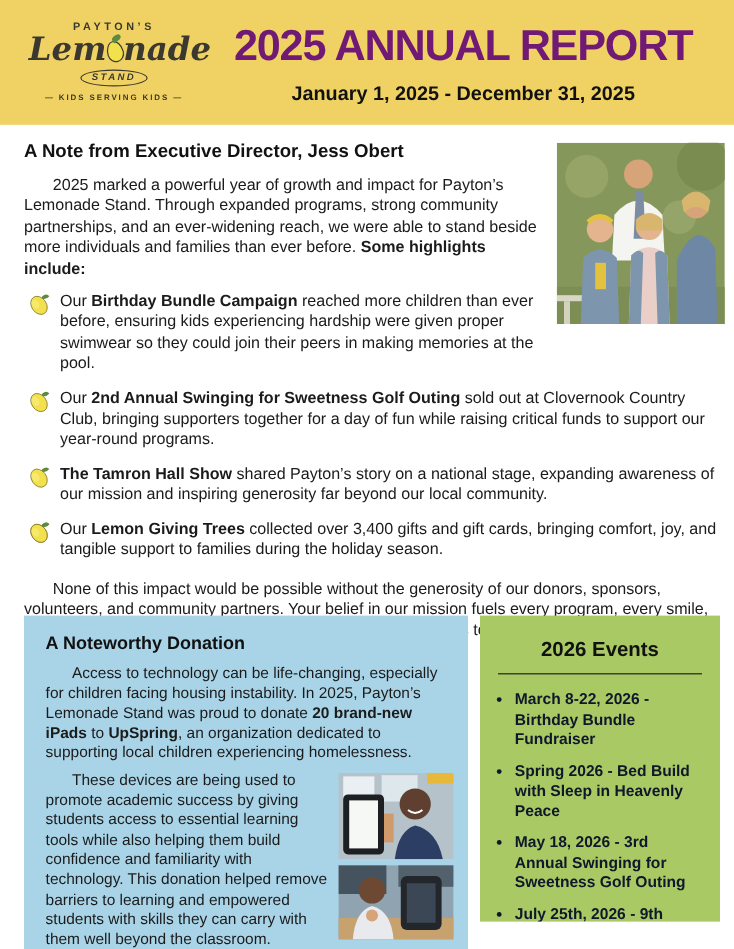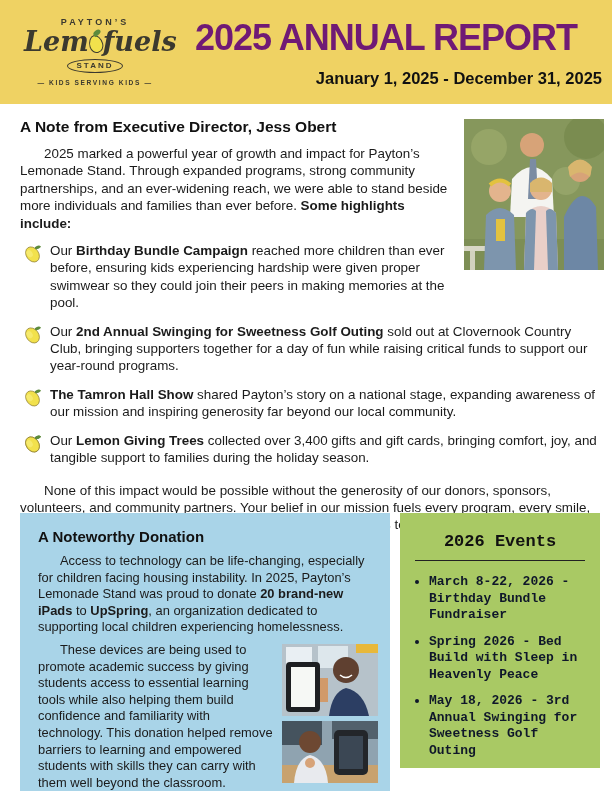--- a/index.html
+++ b/index.html
@@ -13,25 +13,25 @@
   .logo-arc{font-size:9px;font-weight:700;letter-spacing:3px;}
   .logo-main{font-family:"DejaVu Serif",serif;font-style:italic;font-weight:700;
              font-size:27px;margin-top:1px;white-space:nowrap;}
   .lemon-o{display:inline-block;width:12px;height:16px;background:var(--lemon-yellow,#F2E14C);
            border:1.2px solid #3b392f;border-radius:50% 50% 50% 50%/58% 58% 42% 42%;
            transform:rotate(-16deg);position:relative;vertical-align:-2px;}
   .lemon-o::after{content:"";position:absolute;top:-5px;left:6px;width:8px;height:5px;
                   background:var(--leaf-green,#5d8a3c);border-radius:60% 60% 60% 0;
                   transform:rotate(-22deg);}
   .logo-stand{display:inline-block;font-size:8px;font-weight:700;letter-spacing:2px;
-              border:1.4px solid #3b392f;border-radius:50%;padding:2px 9px;margin-top:2px;}
+              border:1.4px solid #3b392f;border-radius:50%;padding:2px 9px;margin-top:2px;font-style:italic;}
   .logo-tagline{font-size:6.6px;font-weight:700;letter-spacing:1.6px;margin-top:7px;}
   .masthead-right{flex:1;text-align:center;padding-left:4px;}
   .title{margin:0;font-size:36px;font-weight:700;letter-spacing:-1px;color:#701a75;white-space:nowrap;}
-  .subtitle{margin-top:10px;font-size:16.5px;font-weight:700;color:#111;text-align:right;}
+  .subtitle{margin-top:10px;font-size:16.5px;font-weight:700;color:#111;}
 
   
   .content{padding:13px 8px 0 20px;box-sizing:border-box;}
   .family-photo{float:right;width:140px;height:151px;margin:2px 0 8px 12px;}
   .family-photo svg,.ph svg{display:block;width:100%;height:100%;}
   .note-heading{font-size:15.5px;font-weight:700;margin:1px 0 9px;color:#111;}
   .para{font-size:13.4px;line-height:17.4px;margin:0 0 10px;}
   .indent{text-indent:24px;}
   .b{font-weight:700;}
   .bullet{position:relative;padding-left:30px;margin-bottom:11px;
@@ -42,35 +42,35 @@
   
   .bottom{position:absolute;top:513px;left:20px;display:flex;gap:10px;}
   .box-blue{width:370px;height:309px;background:var(--donation-bg,#A9D4E8);
             box-sizing:border-box;padding:12px 12px 6px 18px;overflow:hidden;}
   .box-blue h3{font-size:15px;font-weight:700;margin:3px 0 8px;color:#111;}
   .box-blue .para{font-size:12.9px;line-height:16.6px;margin-bottom:6px;text-indent:22px;}
   .donation-photos{float:right;width:96px;margin:2px 0 2px 9px;}
   .ph{display:block;width:96px;margin-bottom:5px;}
   .ph-1{height:72px;} .ph-2{height:62px;}
   .box-green{width:200px;height:255px;background:var(--events-bg,#A9C964);
-             box-sizing:border-box;padding:10px 14px;overflow:hidden;font-family:Liberation Mono, monospace;}
+             box-sizing:border-box;padding:10px 14px;overflow:hidden;}
   .box-green h3{font-size:17px;font-weight:700;text-align:center;margin:9px 0 0;color:#111;}
   .box-green hr{border:none;border-top:1.3px solid #222;margin:9px 1px 13px;}
   .box-green ul{margin:0;padding-left:15px;}
   .box-green li{font-size:13px;font-weight:700;line-height:16.5px;margin-bottom:10px;color:#0f172a;}
 </style>
 </head>
 <body>
 
 <div class="page">
 
   <header class="masthead">
     <div class="logo">
       <div class="logo-arc">PAYTON’S</div>
-      <div class="logo-main"><span>Lem</span><span class="lemon-o"></span><span>fuels</span></div>
+      <div class="logo-main"><span>Lem</span><span class="lemon-o"></span><span>nade</span></div>
       <div><span class="logo-stand">STAND</span></div>
       <div class="logo-tagline">—  KIDS SERVING KIDS  —</div>
     </div>
     <div class="masthead-right">
       <h1 class="title">2025 ANNUAL REPORT</h1>
       <div class="subtitle">January 1, 2025 - December 31, 2025</div>
     </div>
   </header>
 
   <main class="content">

